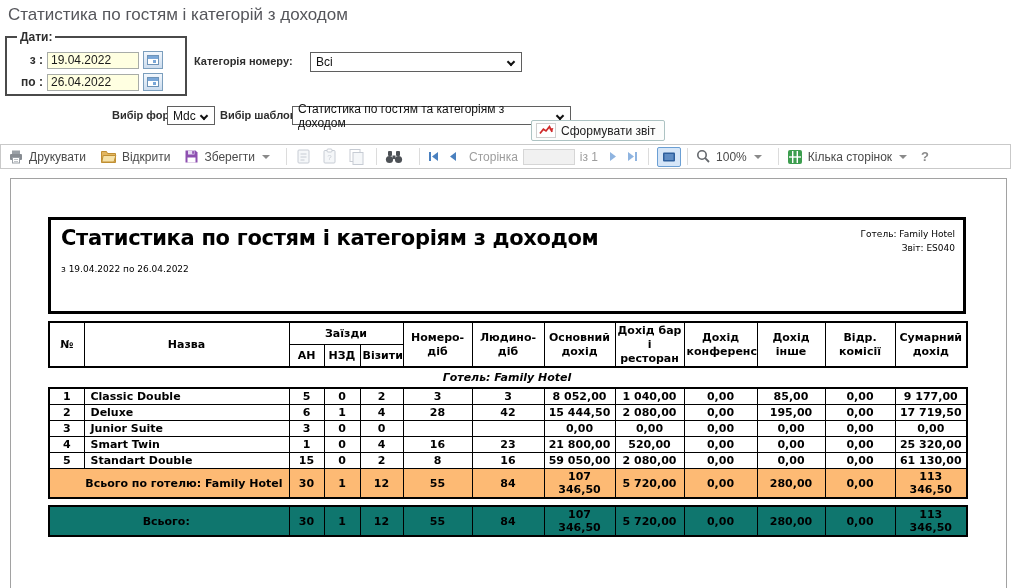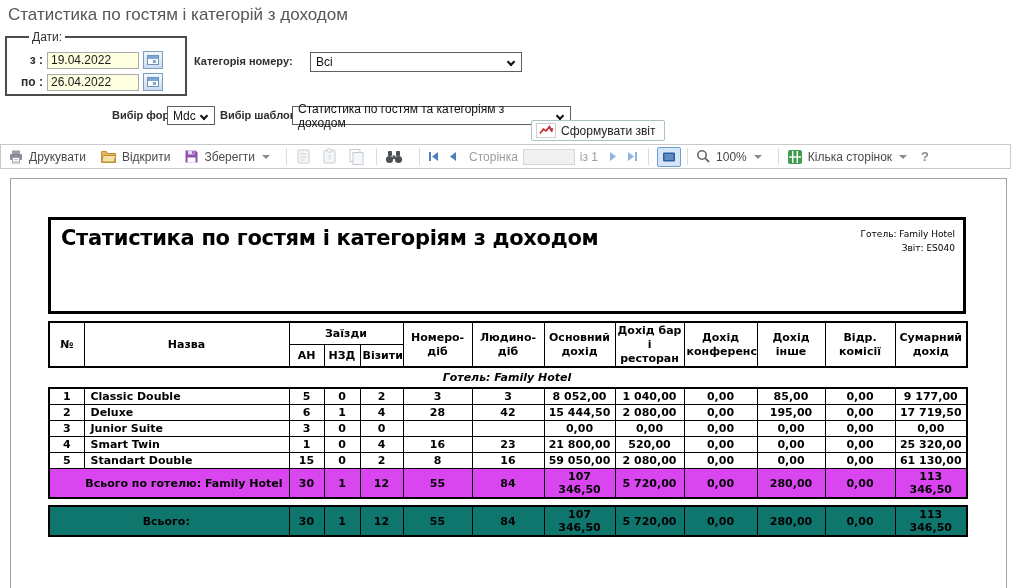--- a/index.html
+++ b/index.html
@@ -4,21 +4,21 @@
 <style>
   * { margin:0; padding:0; box-sizing:border-box; }
   html,body { width:1011px; height:588px; background:#fff; overflow:hidden;
               font-family:"Liberation Sans", sans-serif; }
 
   
   .page-title { position:absolute; left:8px; top:5px; font-size:17px; font-weight:400; color:#55565b; }
 
   .dates-fieldset { position:absolute; left:5px; top:30px; width:182px; height:66px;
                     border:2px solid #4a4a4a; background:#fff; padding:4px 6px 0 6px; }
-  .dates-fieldset legend { font-size:12px; font-weight:normal; color:#2e2e2e; padding:0 3px; margin-left:16px; }
+  .dates-fieldset legend { font-size:12px; font-weight:bold; color:#2e2e2e; padding:0 3px; margin-left:4px; }
   .date-row { display:flex; align-items:center; margin:3px 0 4px 0; }
   .date-row .dlab { width:30px; text-align:right; font-size:12px; font-weight:bold; color:#2e2e2e; margin-right:4px; }
   .date-input { width:92px; height:17px; background:#ffffe1; border:1px solid #a8aca8;
                 font-size:12px; font-family:"Liberation Sans",sans-serif; color:#1a1a1a; padding:0 3px; }
   .cal-btn { width:20px; height:18px; margin-left:4px; border:1px solid #7b9ebd;
              background:linear-gradient(#f2f7fd,#ccdcee); display:flex; align-items:center; justify-content:center; cursor:pointer; }
   .cal-ico { width:12px; height:10px; background:#fff; border:1px solid #6d93b8; position:relative; }
   .cal-ico::before { content:""; position:absolute; left:0; top:0; right:0; height:3px; background:#7aa7d8; }
   .cal-ico::after  { content:""; position:absolute; right:2px; bottom:1px; width:3px; height:3px; background:#7aa7d8; }
 
@@ -64,21 +64,21 @@
 
   table.rt { border-collapse:collapse; table-layout:fixed; width:918px; }
   table.rt.outer { border:2px solid #000; }
   table.rt th, table.rt td { border:1px solid #000; font-size:11px; overflow:hidden; }
   table.rt th { font-weight:bold; text-align:center; padding:1px 2px; line-height:1.25; }
   .head-tbl { margin-top:7px; }
   .group-label { width:918px; text-align:center; font-size:11px; font-weight:bold; font-style:italic; margin:3px 0 3px 0; }
   td.c { text-align:center; font-weight:bold; padding:1px 2px; height:14px; }
   td.nm { text-align:left; font-weight:bold; padding:1px 2px 1px 6px; height:14px; }
   tr.total-row td { height:20px; font-weight:bold; }
-  tr.total-row { background:#d946ef; }
+  tr.total-row { background:#fdba74; }
   td.tlabel { text-align:right; padding-right:6px; }
   .grand-tbl { margin-top:6px; }
   .grand-tbl td { height:20px; font-weight:bold; background:#0f766e;text-align:center; }
 </style>
 </head>
 <body>
 
 <div class="page-title">Статистика по гостям і категорій з доходом</div>
 
 <fieldset class="dates-fieldset">
@@ -252,20 +252,21 @@
 
 <div class="report-panel">
   <div class="report-inner">
 
     <div class="rep-header">
       <div class="rep-title">Статистика по гостям і категоріям з доходом</div>
       <div class="rep-right">
         <div>Готель: Family Hotel</div>
         <div>Звіт: ES040</div>
       </div>
+      <div class="rep-period">з 19.04.2022 по 26.04.2022</div>
     </div>
 
     <table class="rt outer head-tbl">
       <colgroup>
         <col style="width:35px">
           <col style="width:205px">
           <col style="width:35px">
           <col style="width:36px">
         <col style="width:43px">
           <col style="width:69px">

